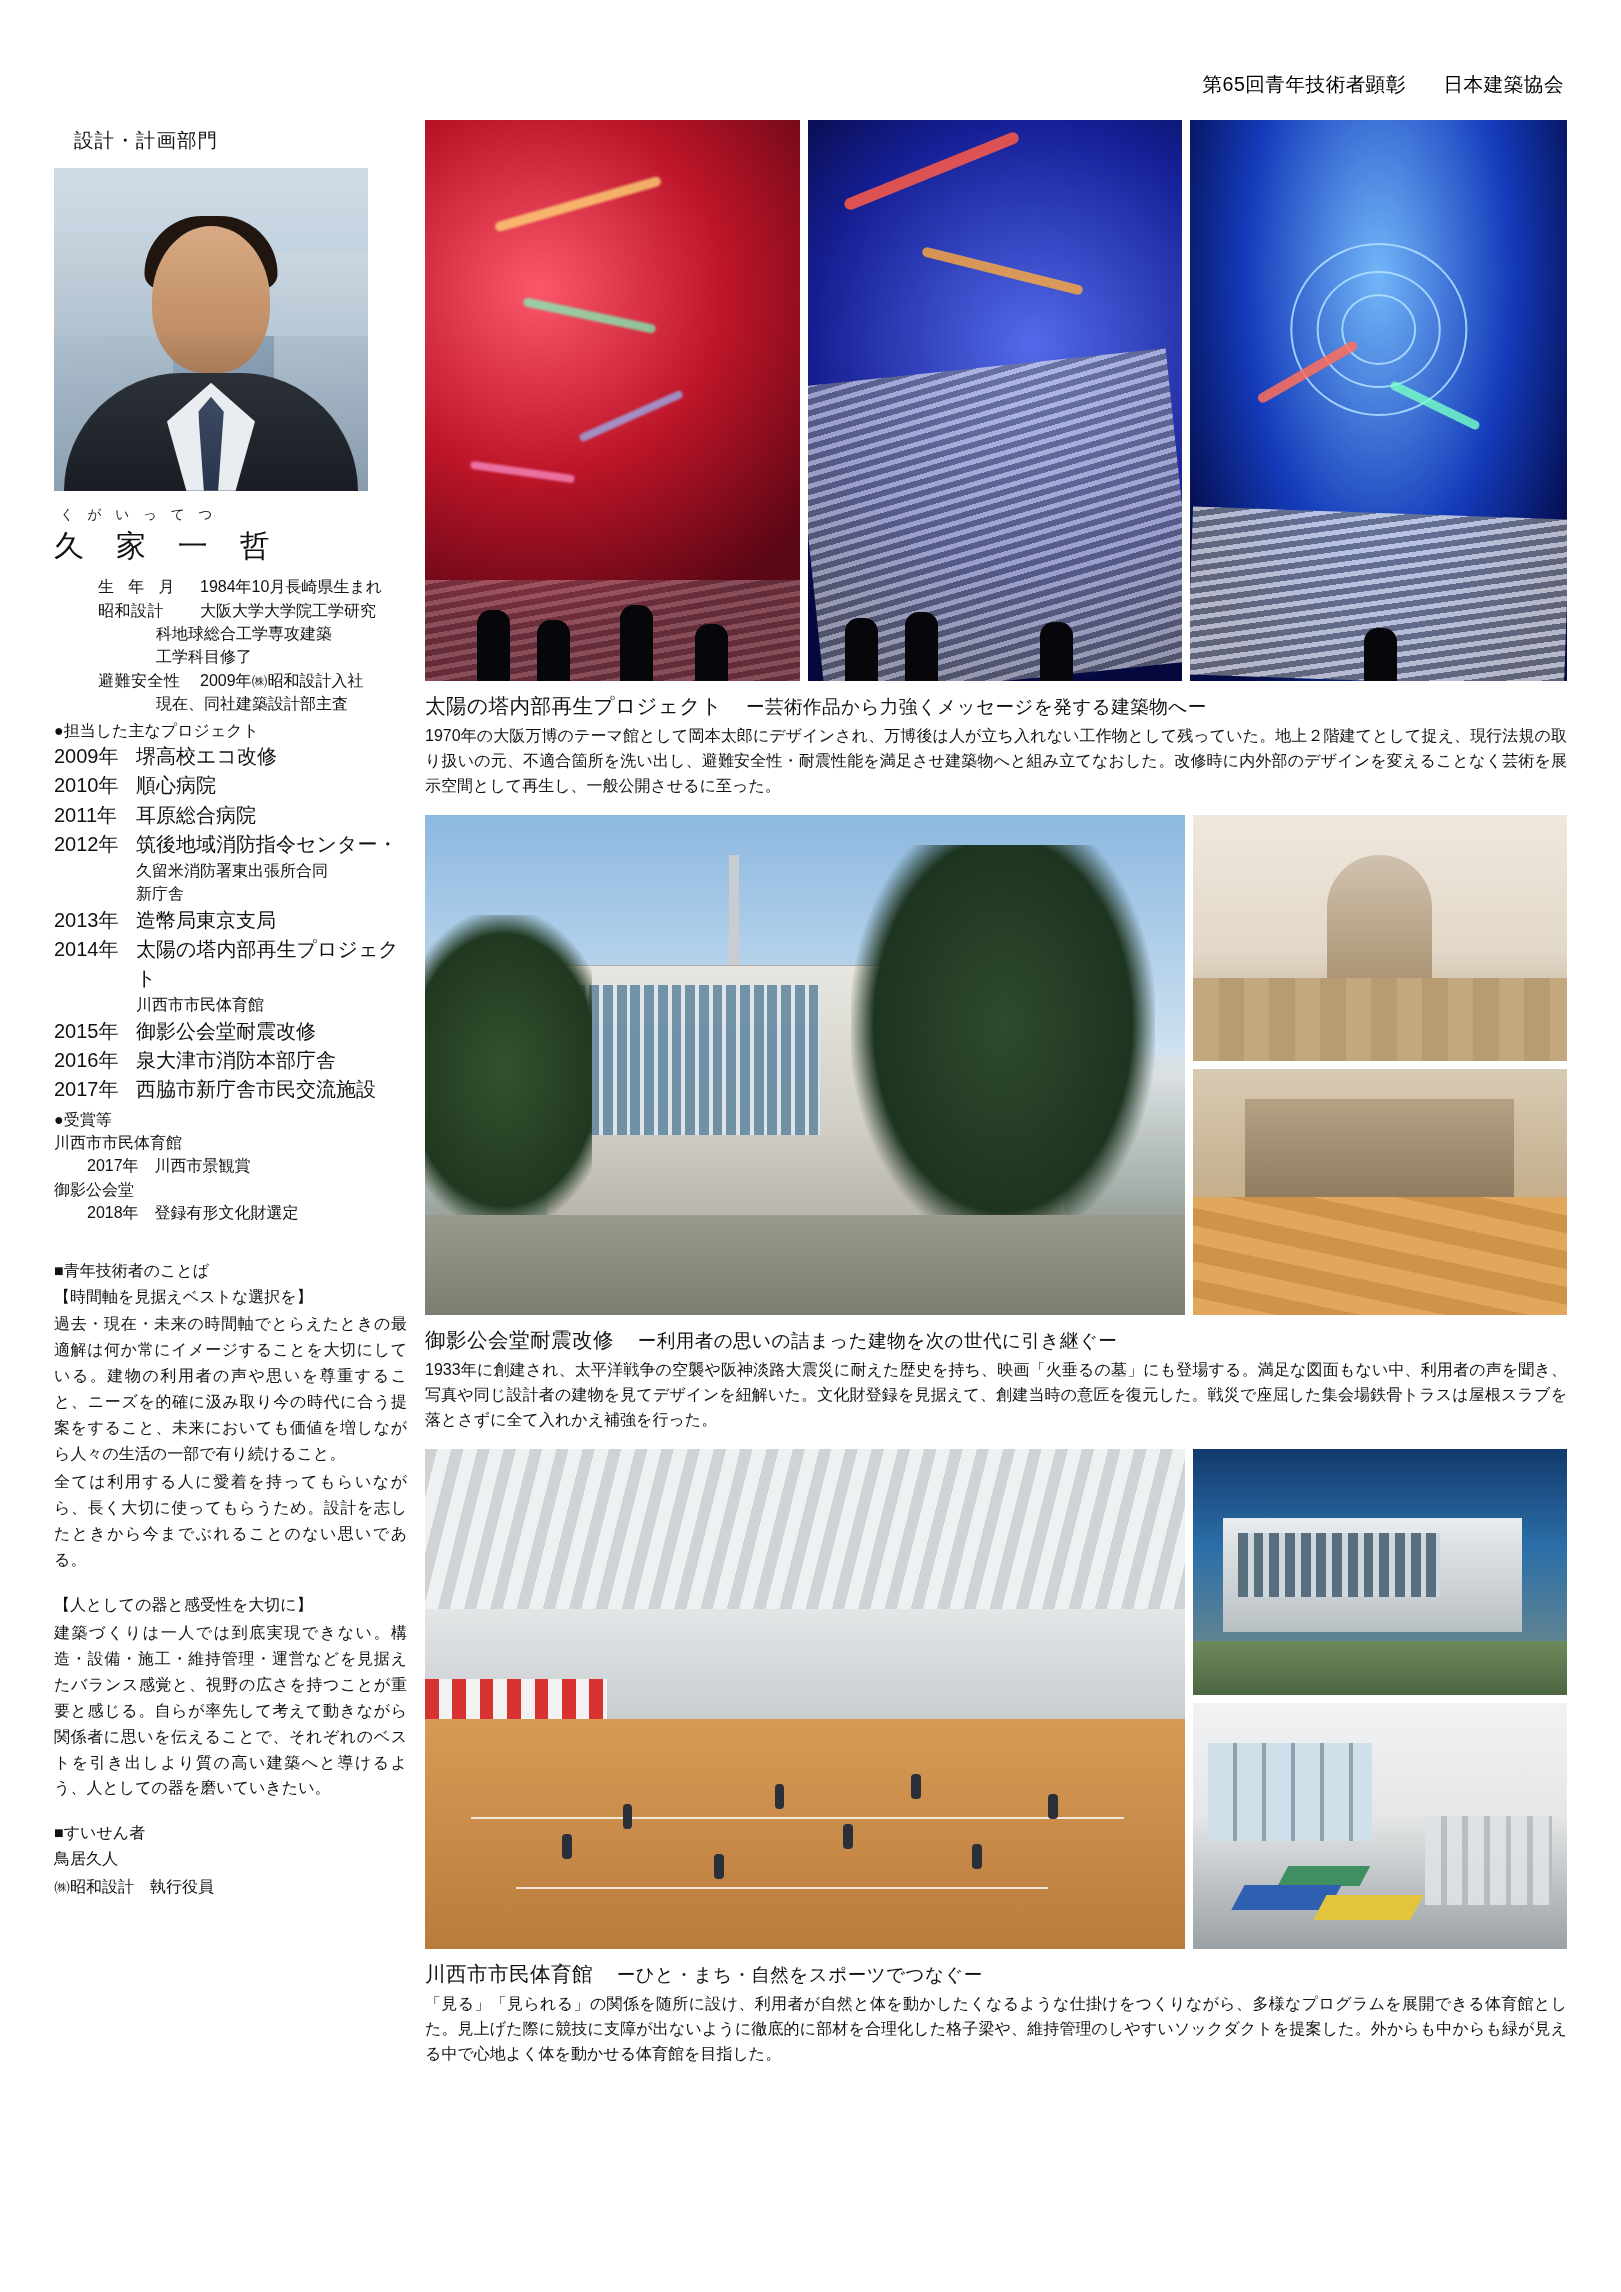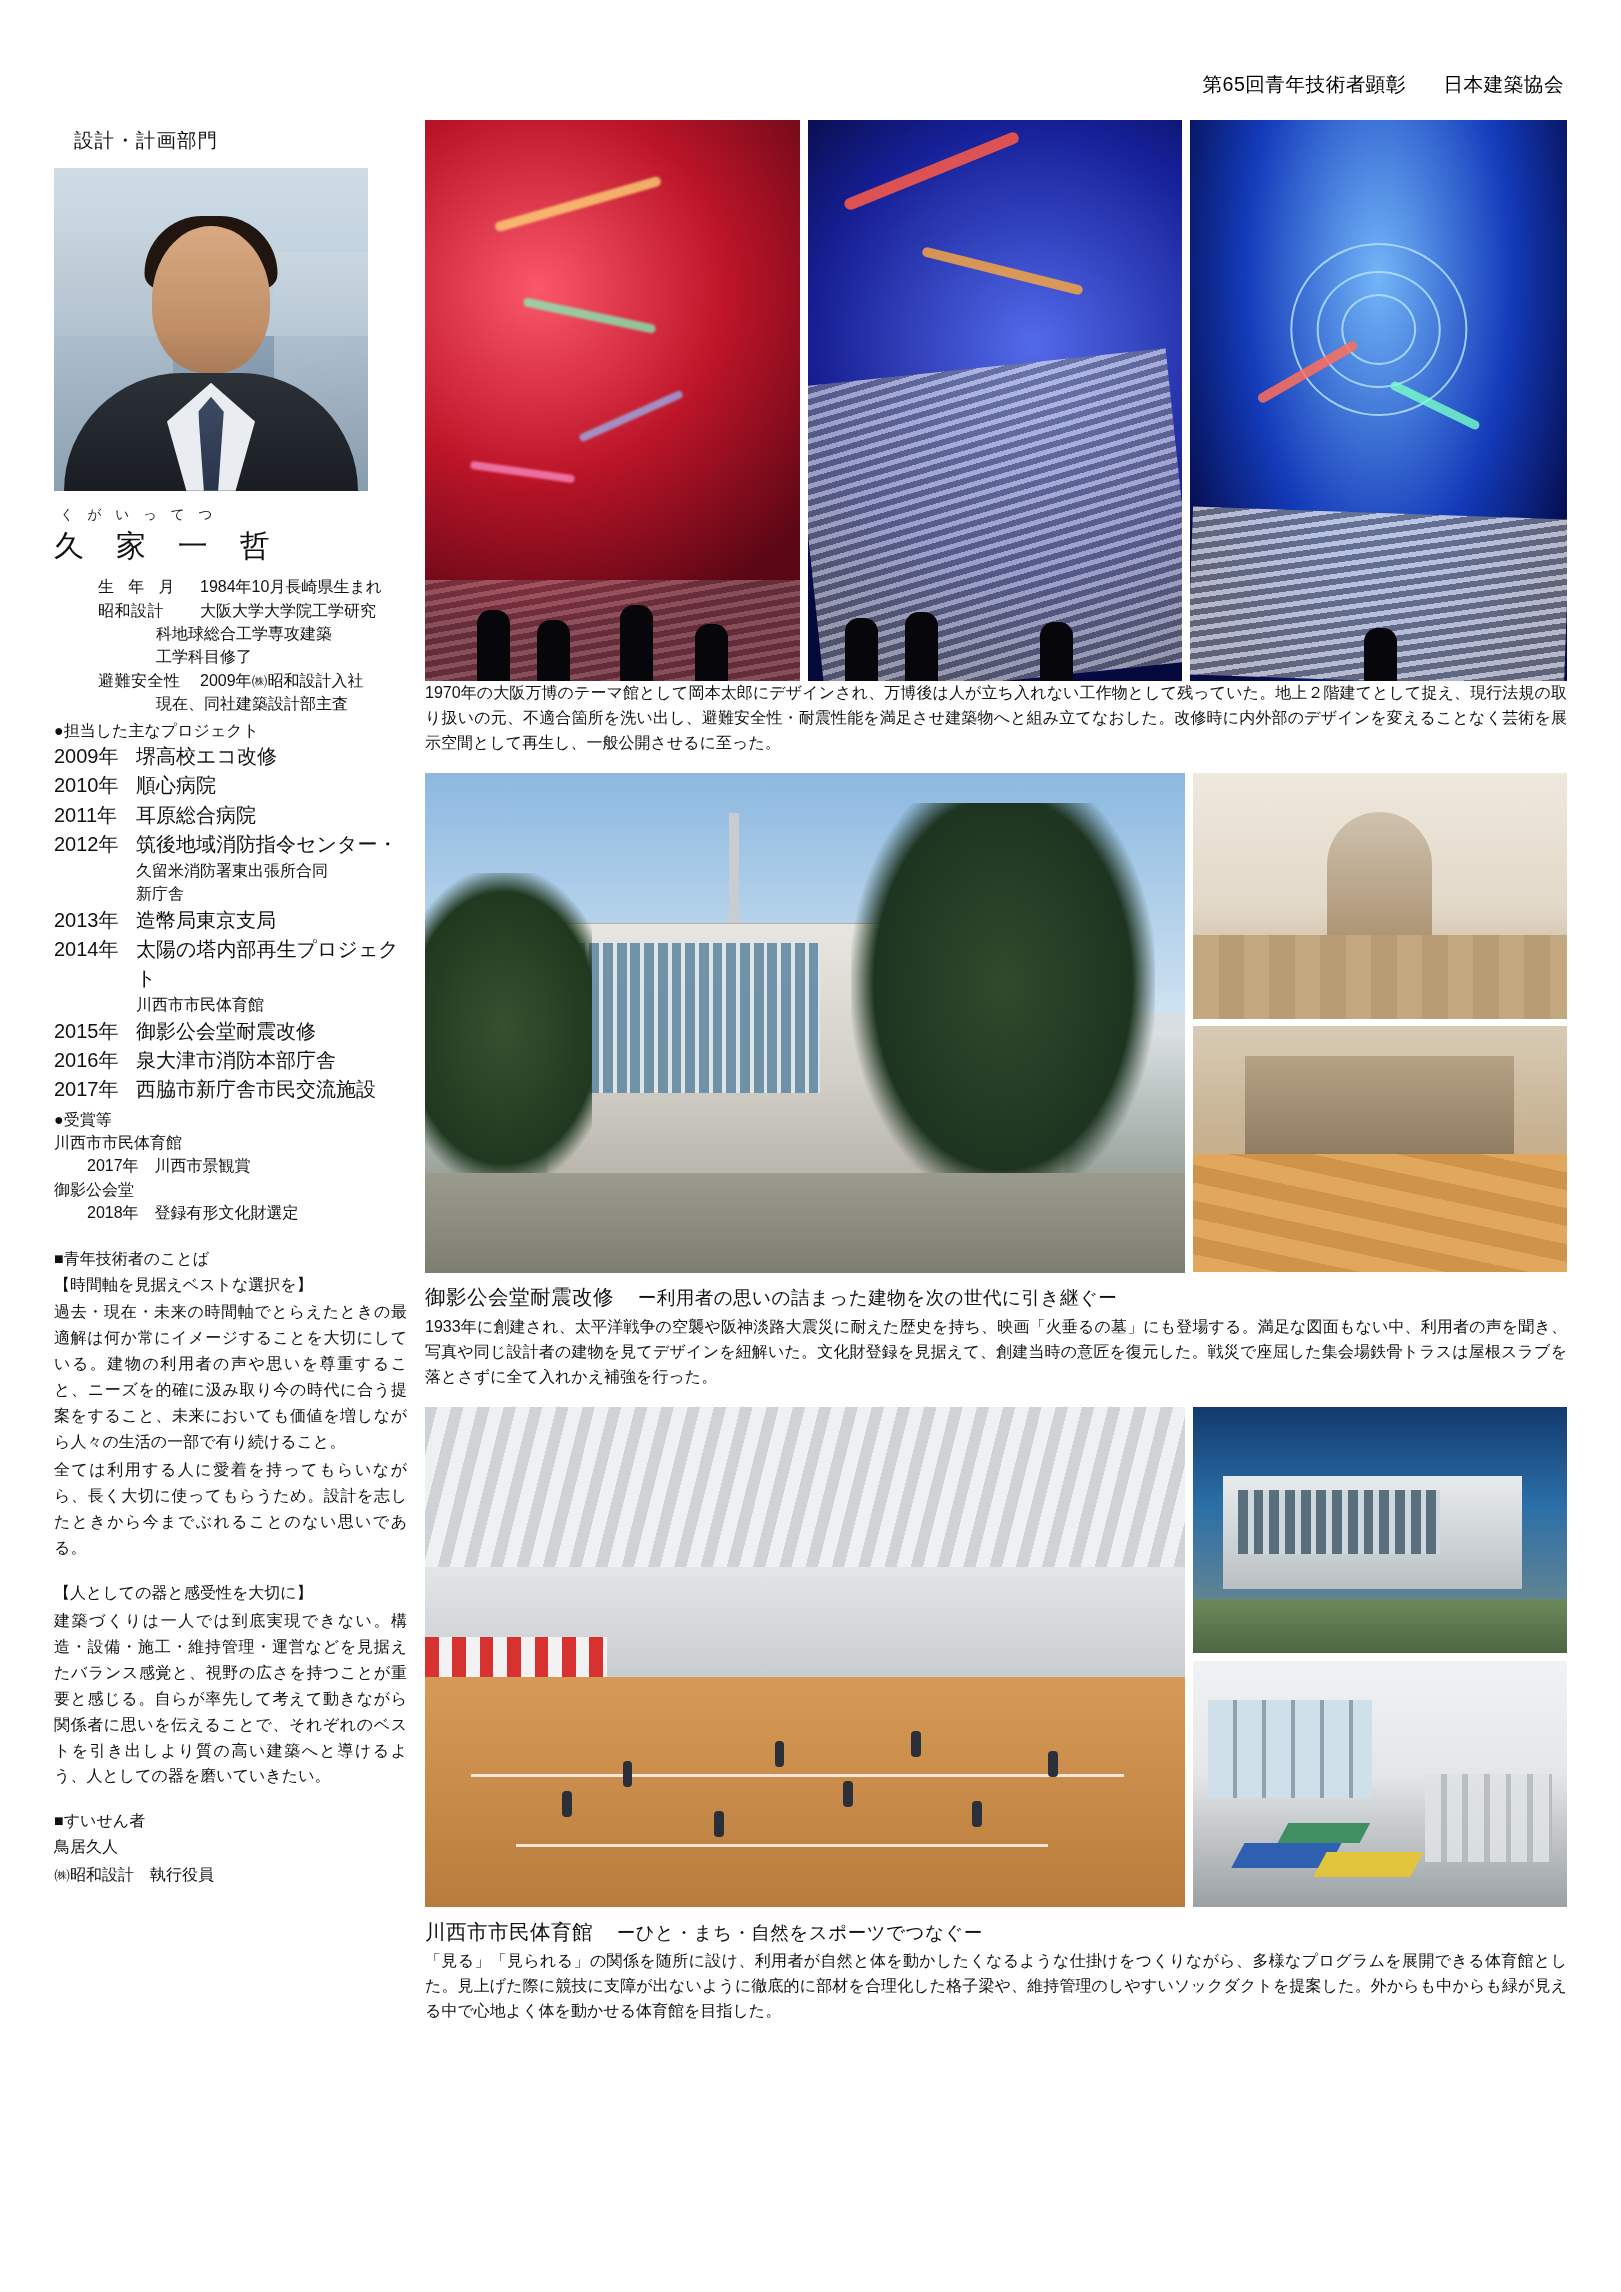--- a/index.html
+++ b/index.html
@@ -146,21 +146,21 @@
     font-size: 16px;
     margin-top: 5.9px;
   }
   .proj-row { display: flex; font-size: 20px; line-height: 1.46; }
   .proj-row .y { width: 82px; flex: 0 0 82px; }
   .proj-row .t { flex: 1; }
   .proj-sub { padding-left: 82px; font-size: 16px; line-height: 1.46; }
 
   .body-head {
     font-size: 16px;
-    margin-top: 24px;
+    margin-top: 36px;
     font-weight: normal;
   }
   .body-text {
     font-size: 16px;
     line-height: 1.62;
     text-align: justify;
     margin-top: 2px;
   }
   .blk-gap { height: 17.6px; }
 
@@ -514,20 +514,24 @@
         <div class="ring"></div>
         <div class="ring r2"></div>
         <div class="ring r3"></div>
         <div class="streak" style="position:absolute;left:16%;top:44%;width:30%;height:9.8px;transform:rotate(-30deg);background:rgba(255,110,90,.85);border-radius:19.6px"></div>
         <div class="streak" style="position:absolute;left:52%;top:50%;width:26%;height:8.8px;transform:rotate(26deg);background:rgba(120,255,200,.8);border-radius:19.6px"></div>
         <div class="stairs" style="height:30%;transform:rotate(2deg)"></div>
         <div class="silhouette" style="left:46%;height:53px"></div>
       </div>
     </div>
 
+    <div class="cap-title">
+      <span>太陽の塔内部再生プロジェクト</span>
+      <span class="sub">ー芸術作品から力強くメッセージを発する建築物へー</span>
+    </div>
     <div class="cap-body">1970年の大阪万博のテーマ館として岡本太郎にデザインされ、万博後は人が立ち入れない工作物として残っていた。地上２階建てとして捉え、現行法規の取り扱いの元、不適合箇所を洗い出し、避難安全性・耐震性能を満足させ建築物へと組み立てなおした。改修時に内外部のデザインを変えることなく芸術を展示空間として再生し、一般公開させるに至った。</div>
 
     <div class="blockgap"></div>
 
     <div class="row-mid">
       <div class="photo p-mikage-main" style="width:760px;height:500px">
         <div class="sky"></div>
         <div class="tower"></div>
         <div class="bld"></div>
         <div class="win"></div>

